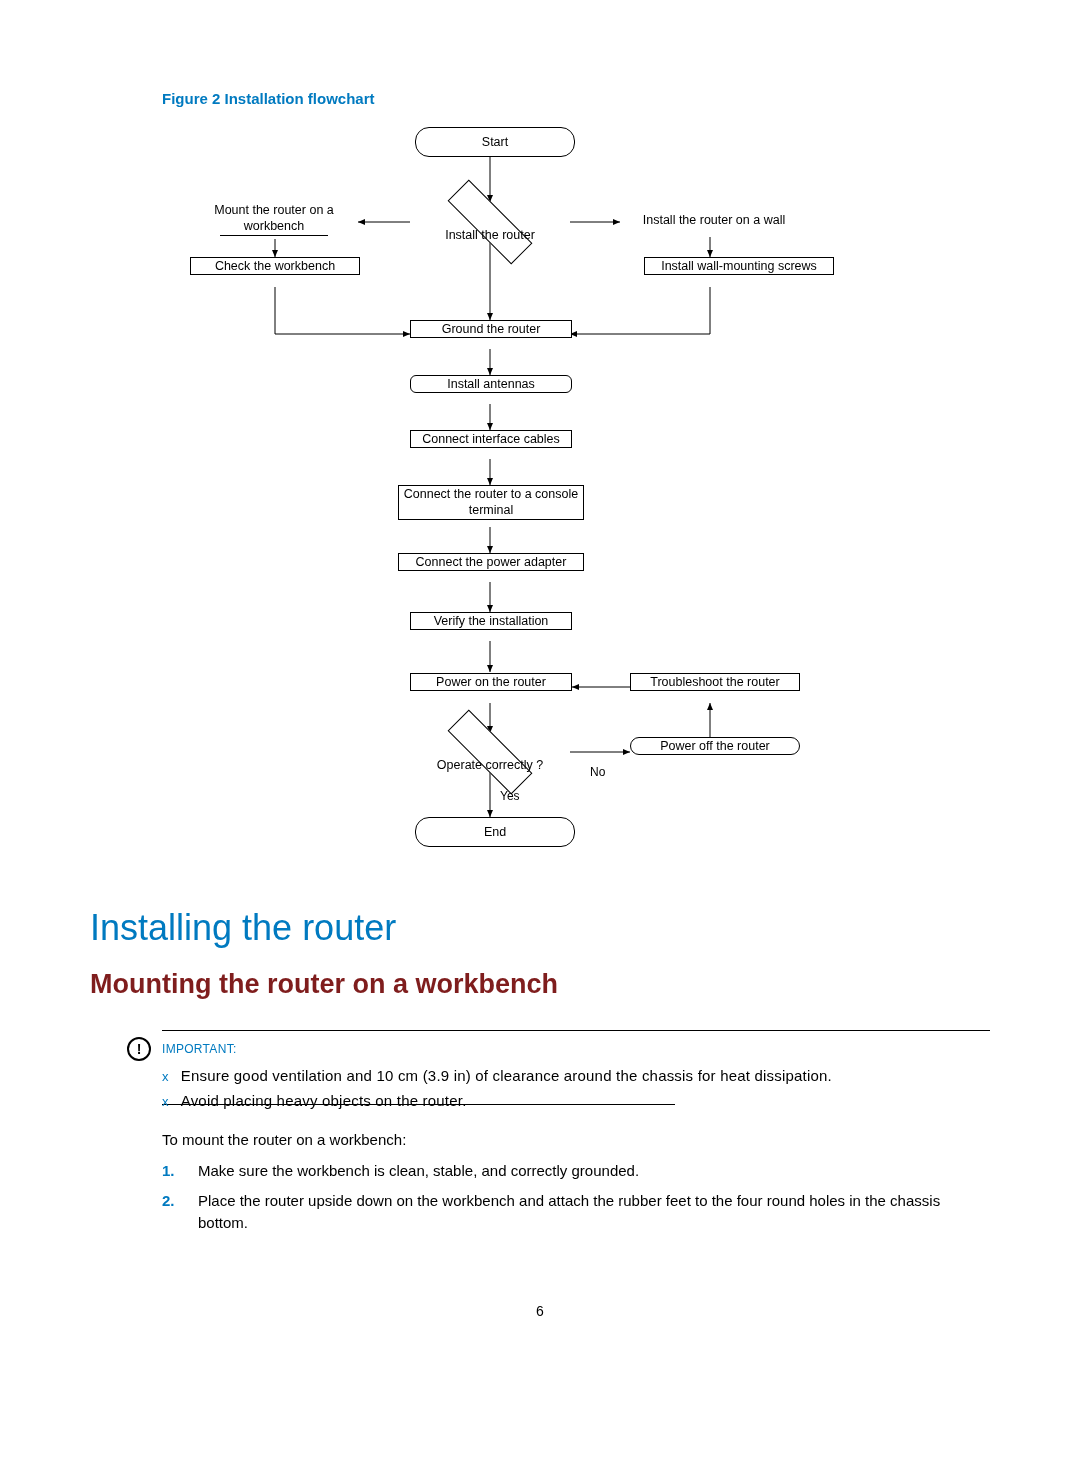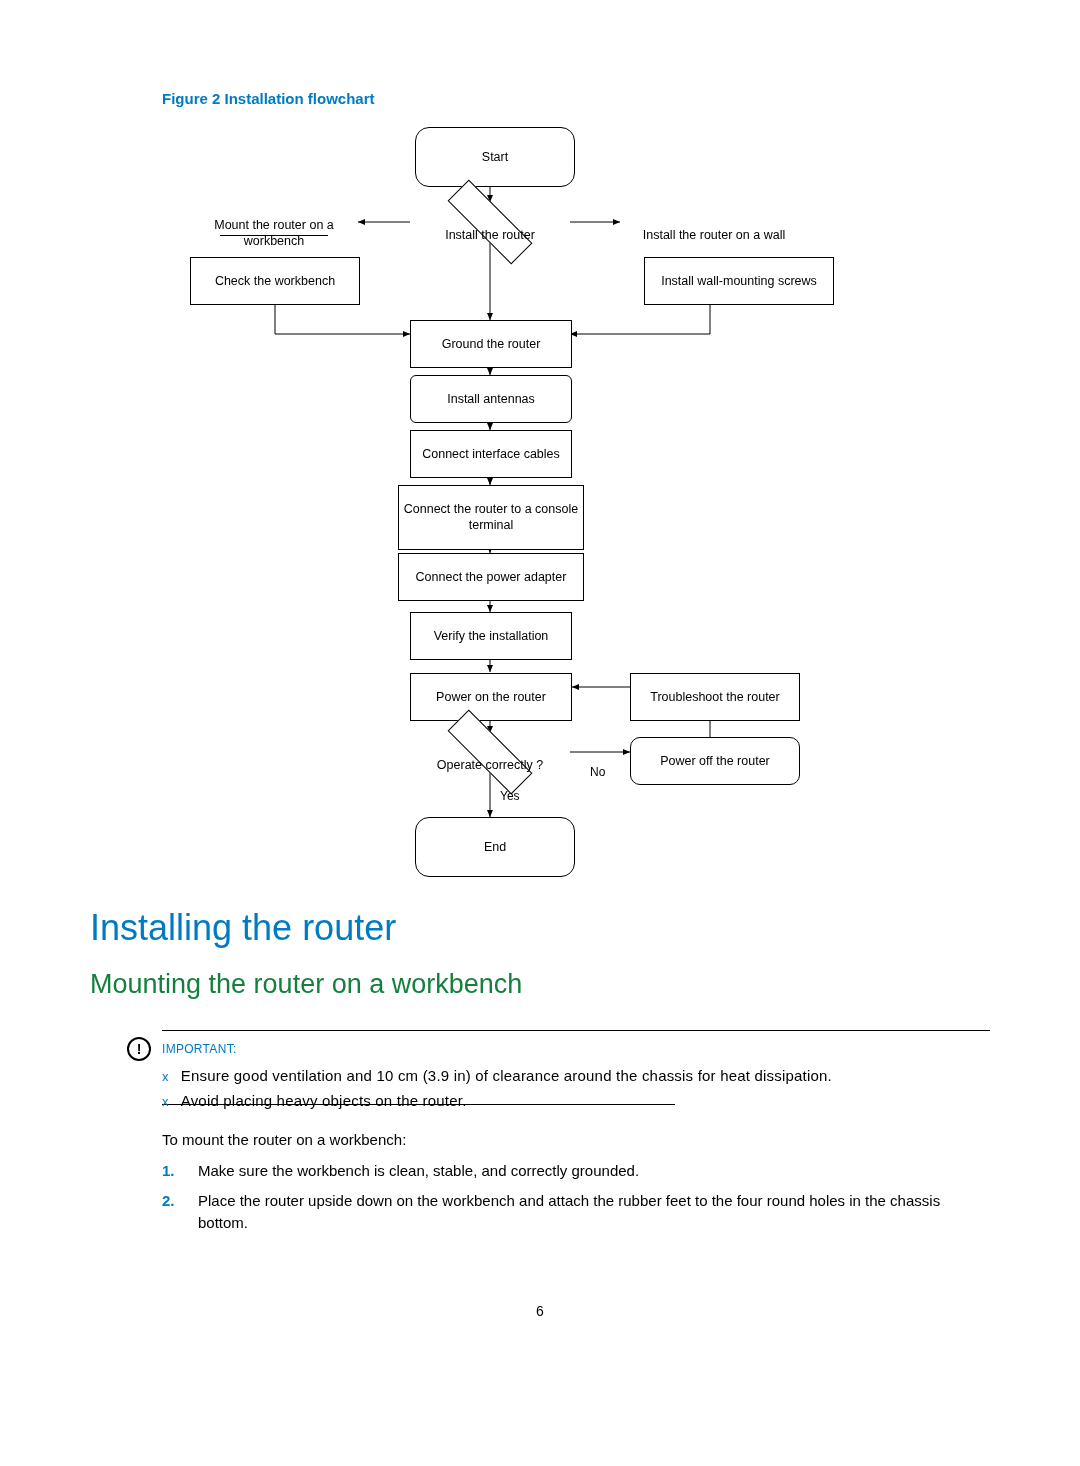--- a/index.html
+++ b/index.html
@@ -28,21 +28,21 @@
   }
   .node {
     position: absolute;
     background: #fff;
     font-size: 12.5px;
     text-align: center;
     display: flex;
     align-items: center;
     justify-content: center;
     line-height: 1.3;
-    padding: 15px 4px;
+    padding: 0 4px;
   }
   .node.rect { border: 1px solid #000; }
   .node.term { border: 1px solid #000; border-radius: 14px; width: 150px; height: 28px; }
   .diamond-wrap {
     position: absolute;
     display: flex;
     align-items: flex-end;
     justify-content: center;
   }
   .diamond-wrap .dshape {
@@ -69,22 +69,22 @@
     position:absolute;
     font-size:12px;
   }
   h1 {
     color:#007ac0;
     font-weight:300;
     font-size:36px;
     margin:0 0 20px 0;
   }
   h2 {
-    color:#15803d;
-    font-weight:400;
+    color:#7f1d1d;
+    font-weight:700;
     font-size:27px;
     margin:0 0 30px 0;
   }
   .callout-wrap {
     margin-left:40px;
   }
   .important-icon {
     width:20px;height:20px;border:2px solid #000;border-radius:50%;
     display:flex;align-items:center;justify-content:center;font-weight:bold;
     position:absolute;margin-left:-35px;margin-top:-2px;font-size:14px;

